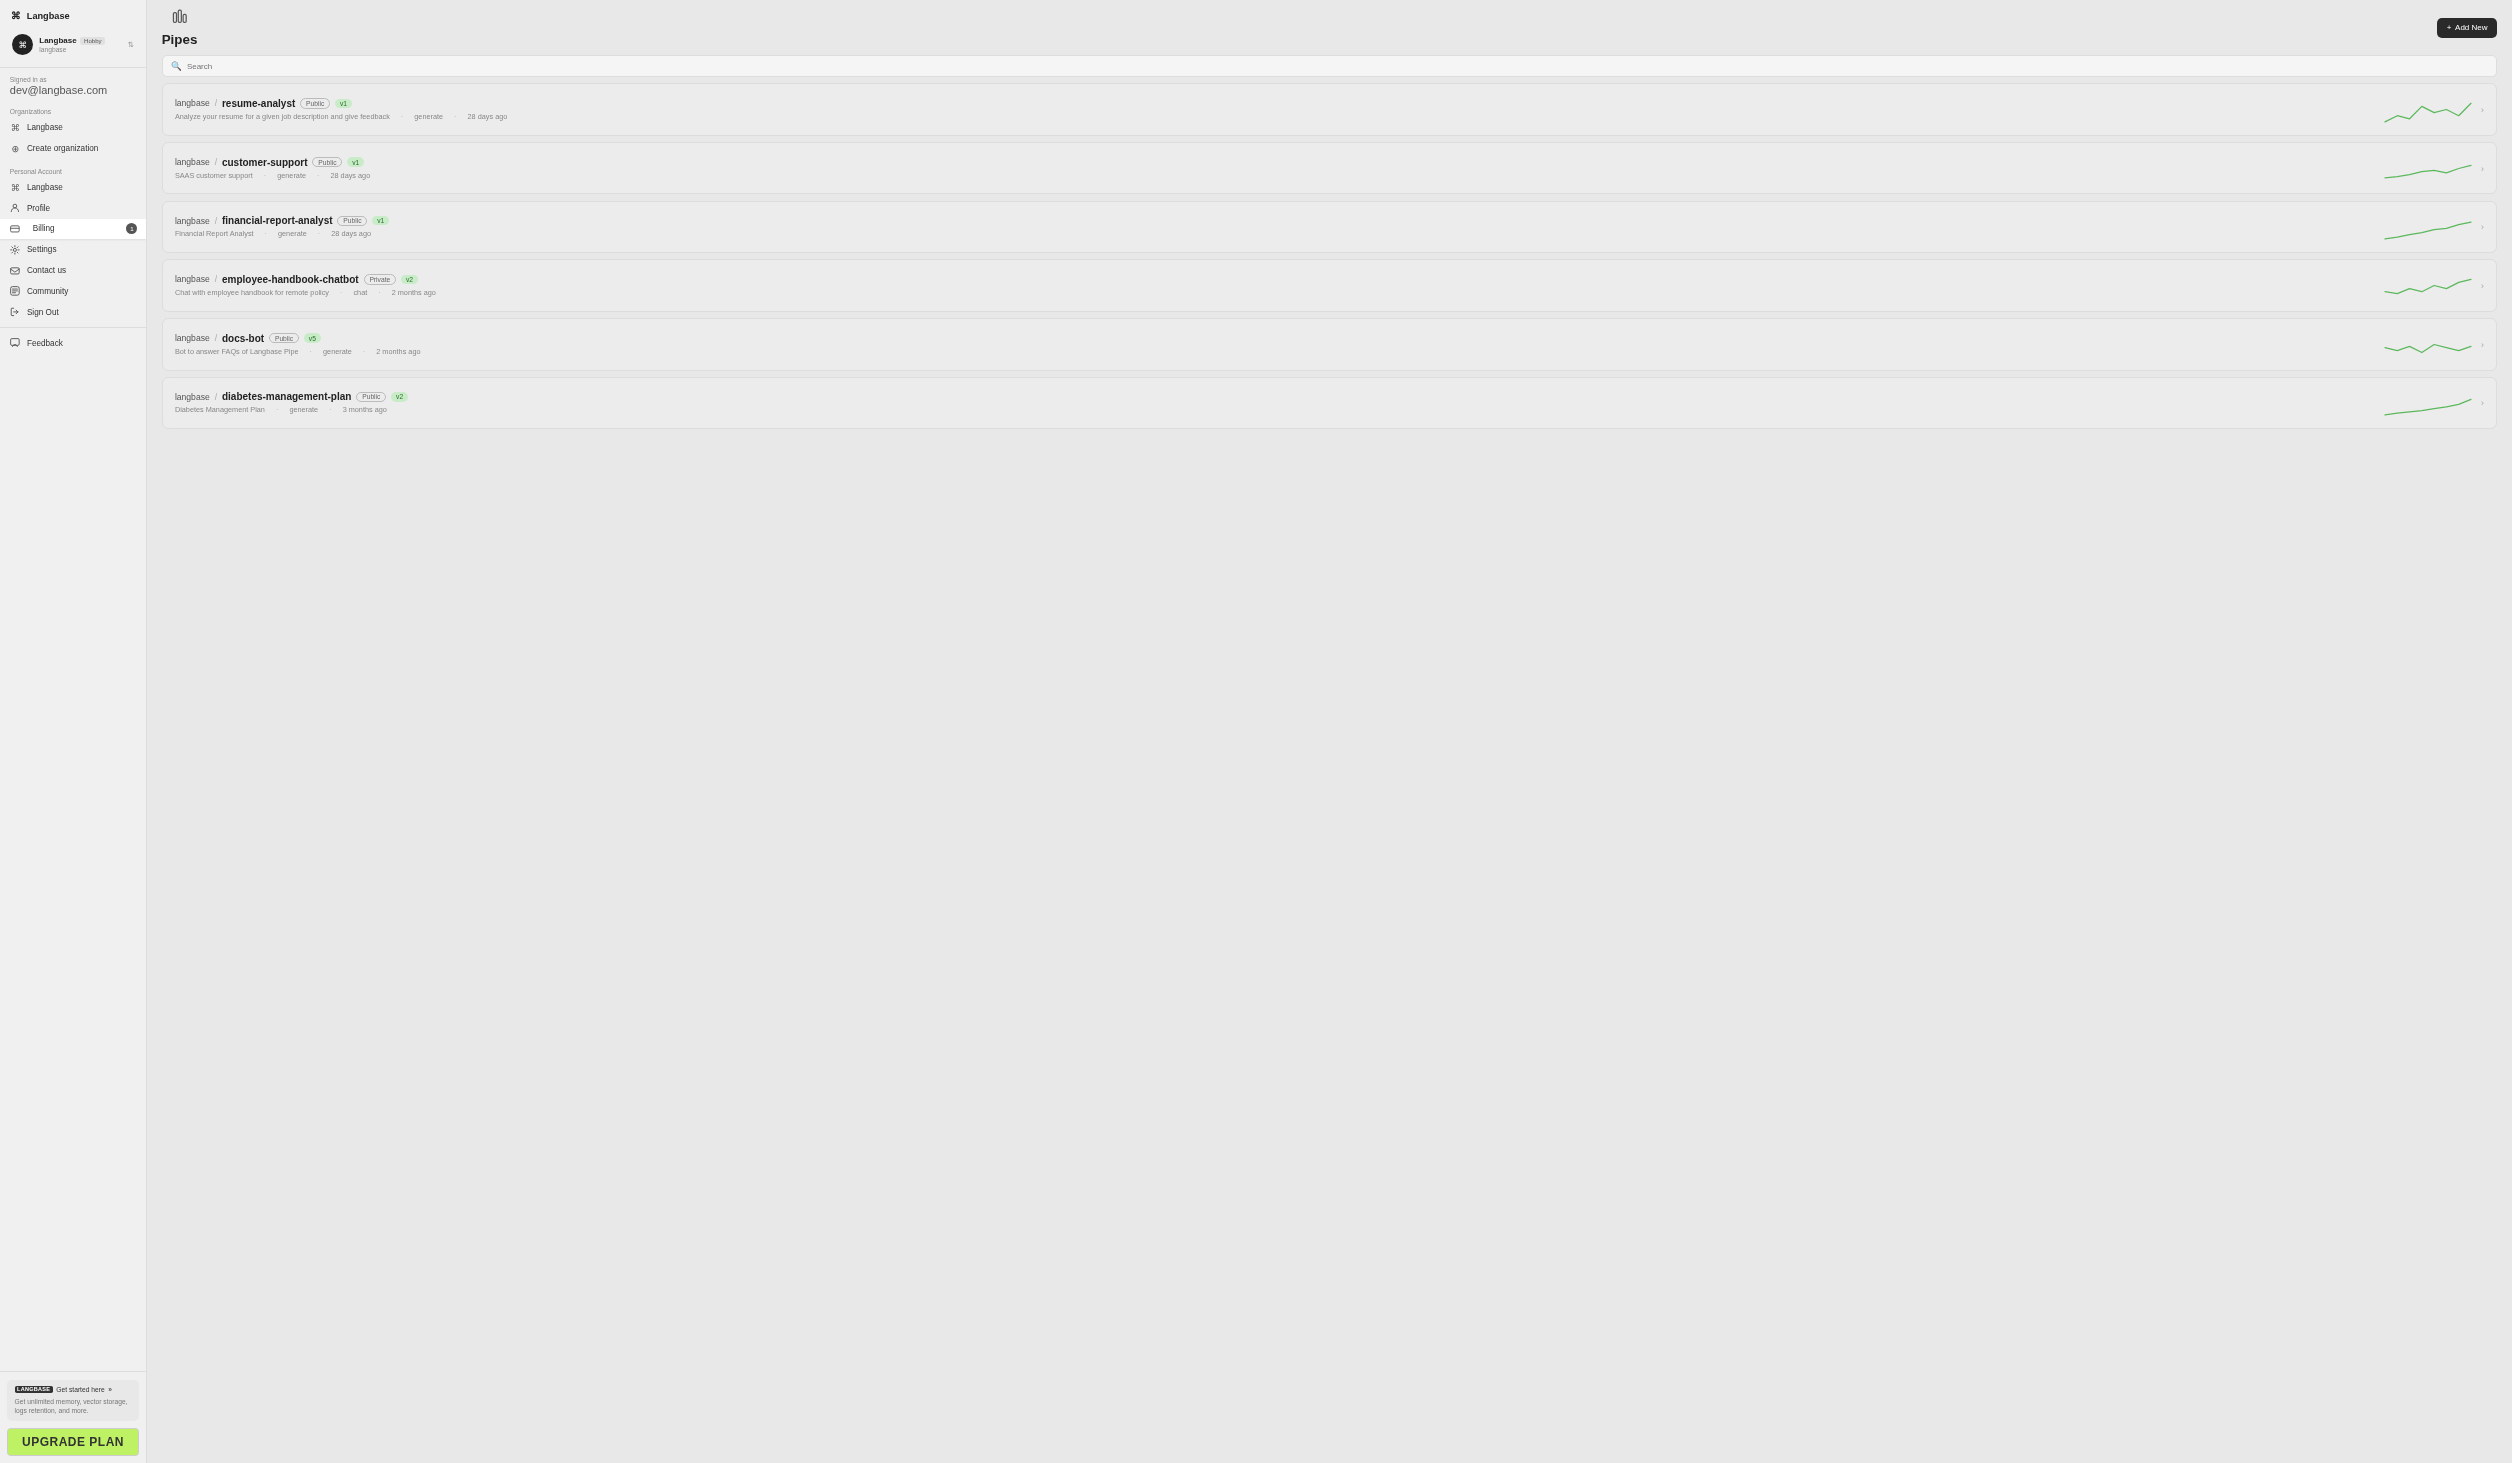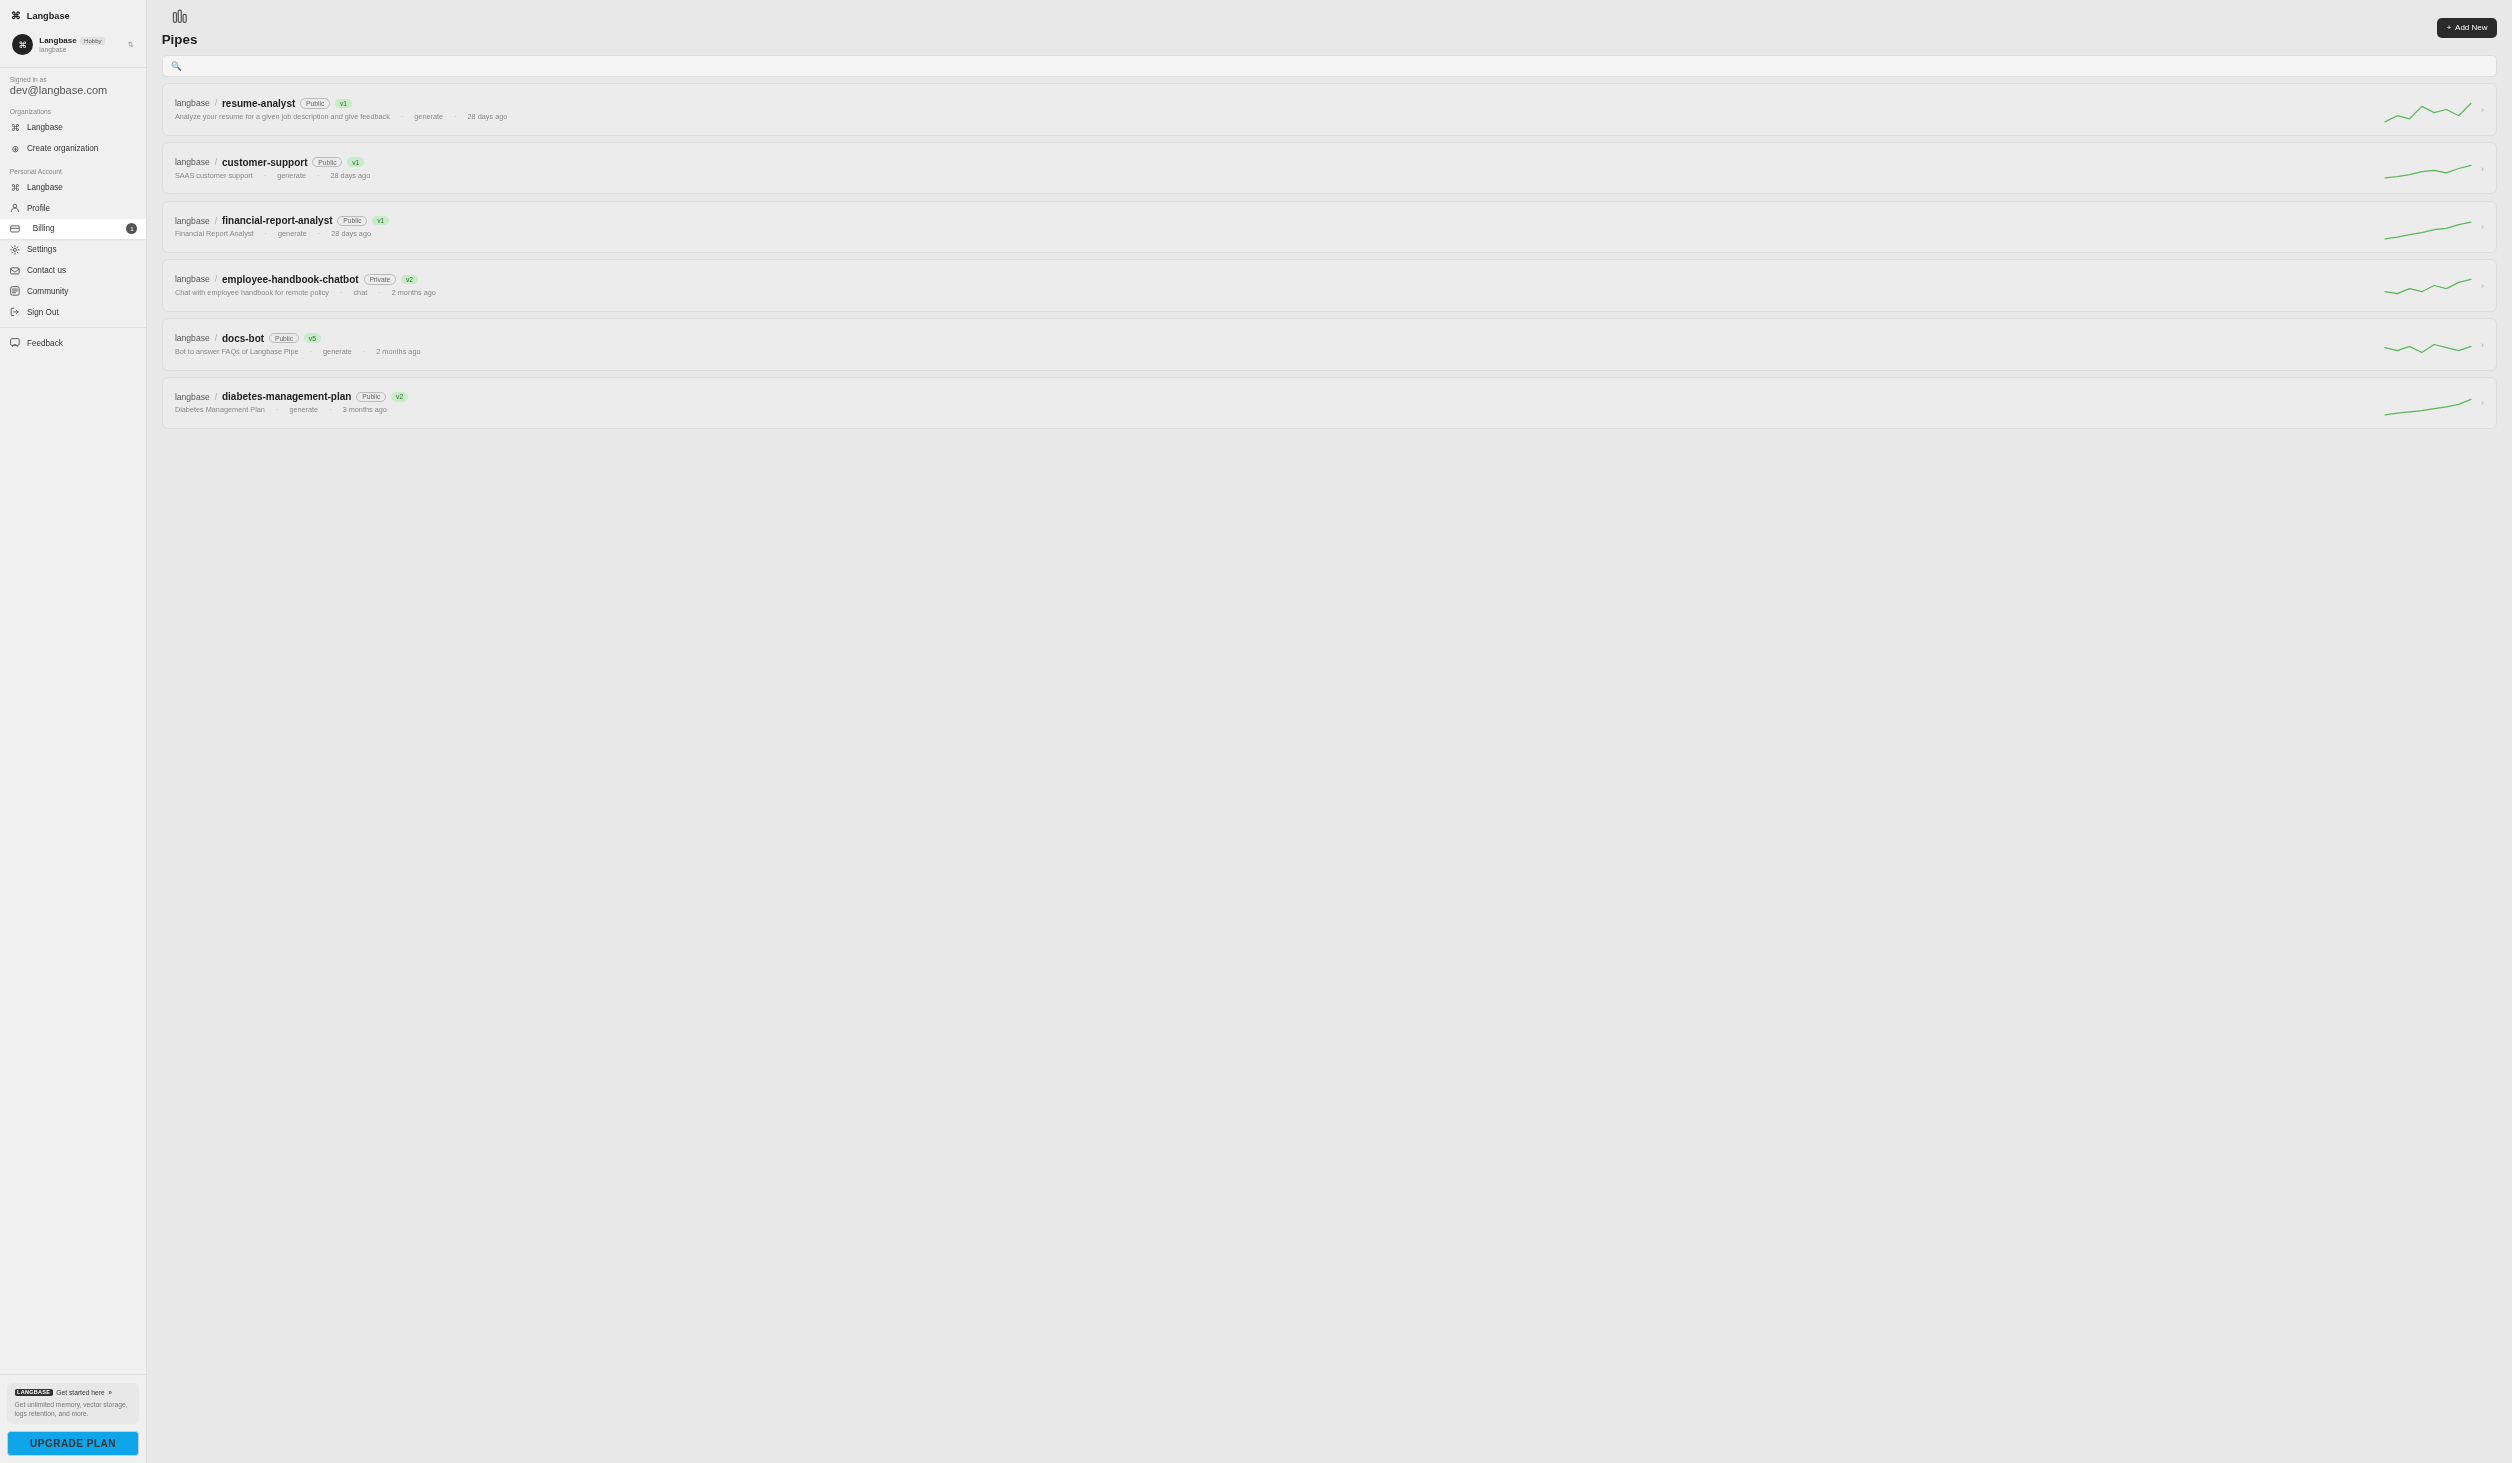--- a/index.html
+++ b/index.html
@@ -215,24 +215,24 @@
 
     .get-started-desc {
       font-size: 6.7px;
       color: #777;
       line-height: 1.4;
     }
 
     .upgrade-btn {
       width: 100%;
       padding: 6.1px;
-      background: #0ea5e9;
+      background: #bef264;
       border: 0.6px solid #ccc;
       border-radius: 3.7px;
-      font-size: 10px;
+      font-size: 12px;
       font-weight: 700;
       letter-spacing: 0.5px;
       color: #333;
       cursor: pointer;
       text-transform: uppercase;
     }
 
     
     .main {
       flex: 1;
@@ -550,20 +550,21 @@
     </div>
     <button class="add-new-btn">
       <span>+</span>
       <span>Add New</span>
     </button>
   </div>
 
   <div class="search-bar-wrap">
     <div class="search-bar">
       <span class="search-icon">🔍</span>
+      <input class="search-input" type="text" placeholder="Search" style="">
     </div>
   </div>
 
   <div class="pipes-list" id="pipes-list">
       <div class="pipe-card">
     <div class="pipe-info">
       <div class="pipe-title-row">
         <span class="pipe-owner">langbase</span>
         <span class="pipe-slash">/</span>
         <span class="pipe-name">resume-analyst</span>

